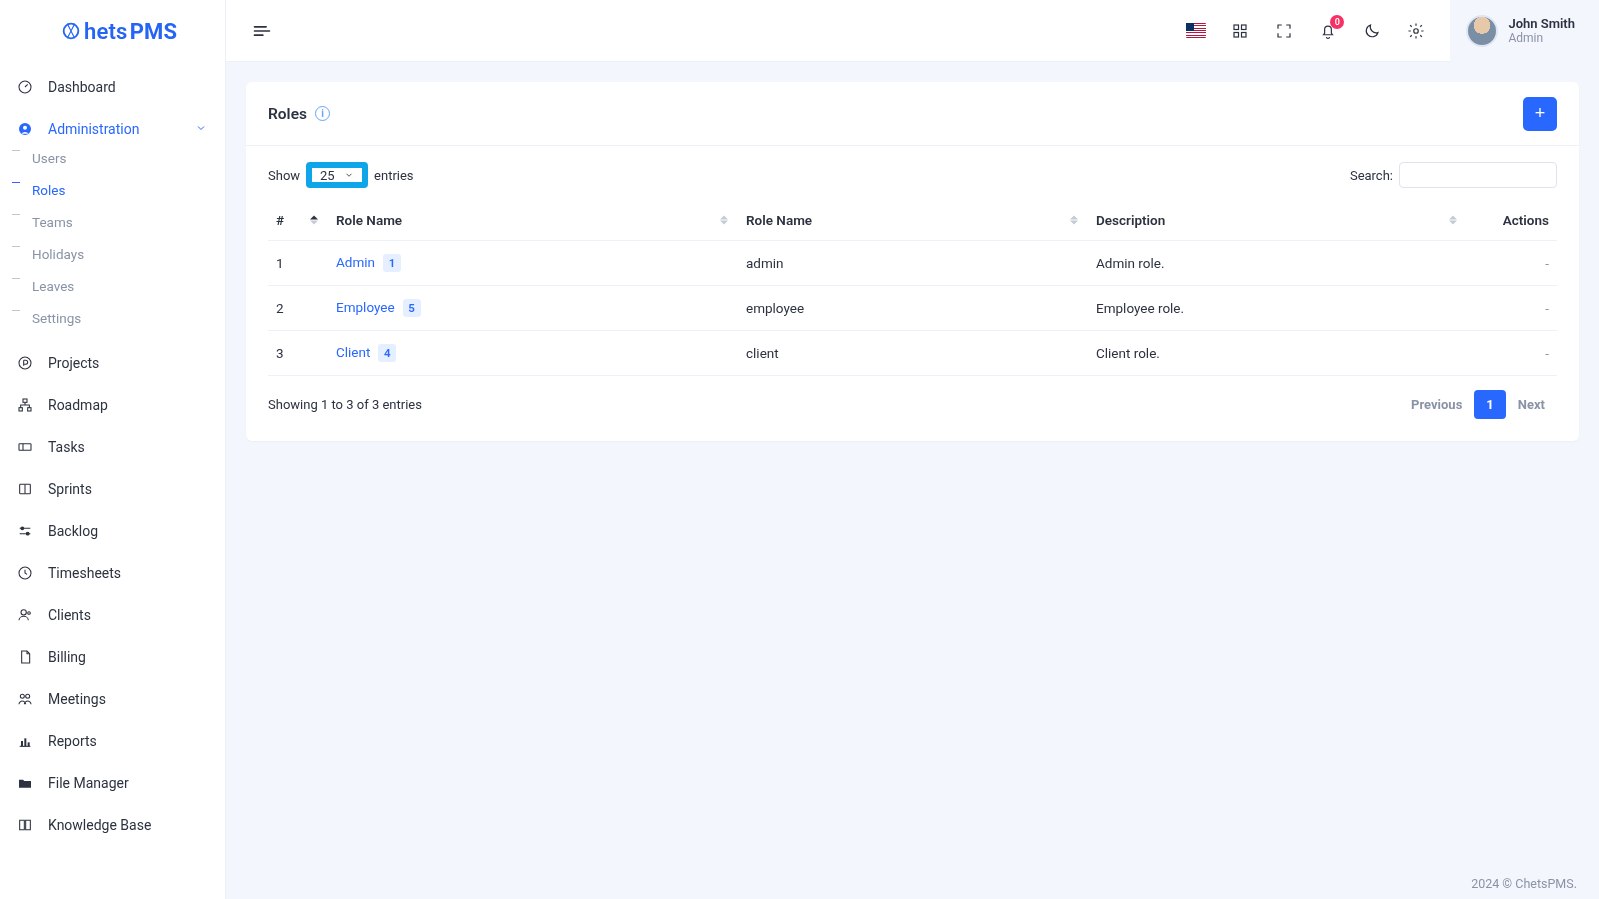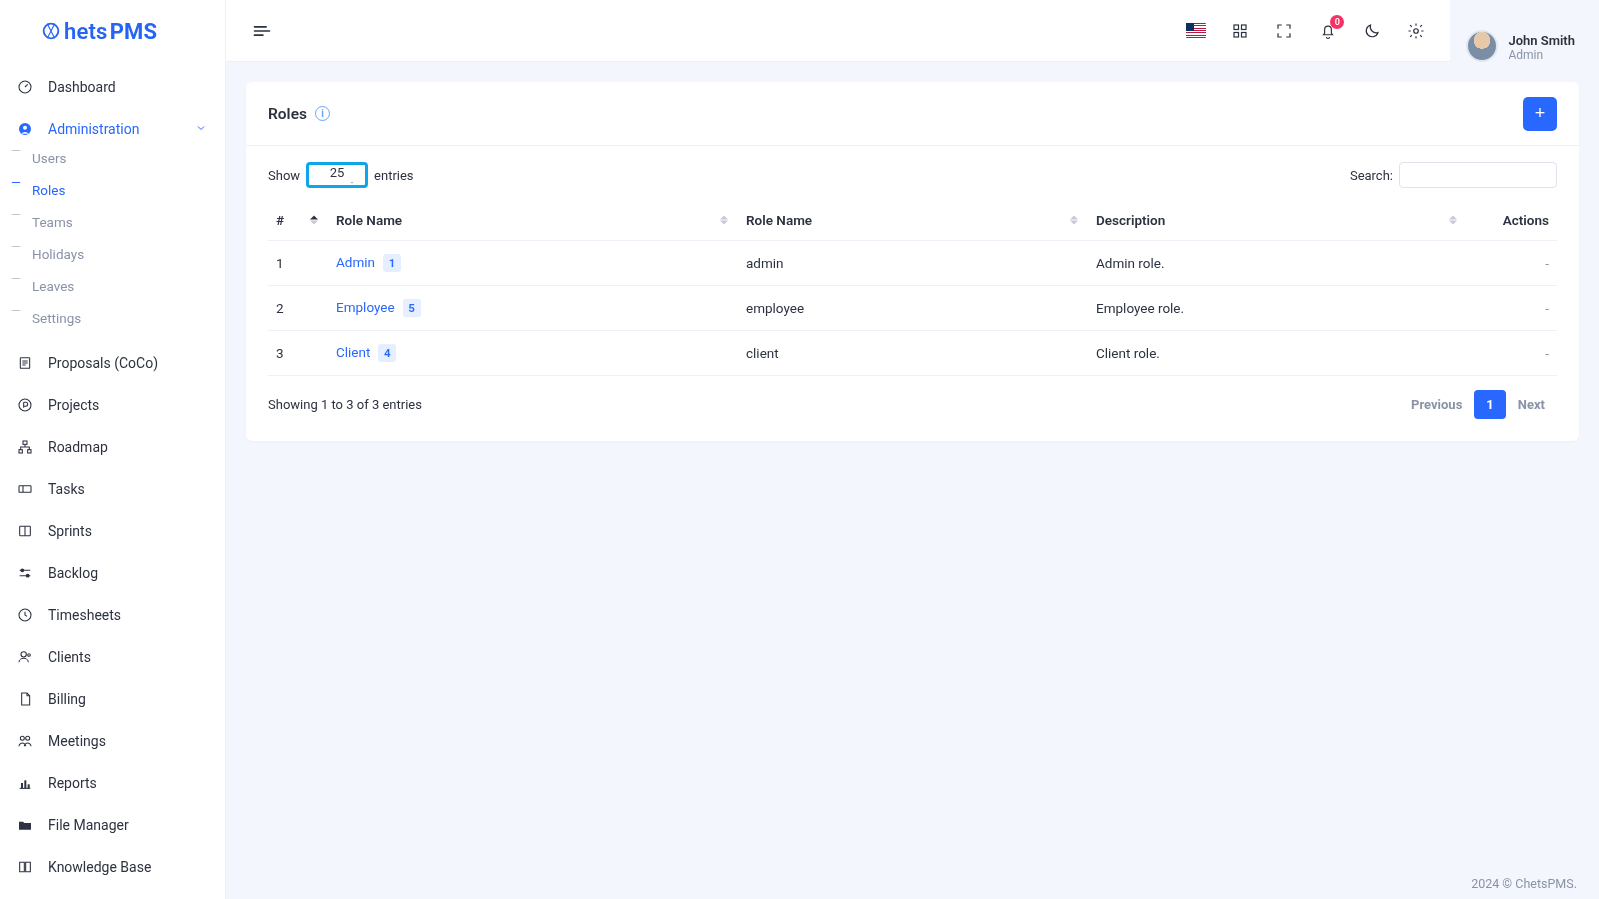--- a/index.html
+++ b/index.html
@@ -14,21 +14,21 @@
   .app { display: flex; height: 100vh; }
 
   
   .sidebar {
     width: 226px;
     background: #fff;
     border-right: 1px solid #eef0f7;
     display: flex; flex-direction: column;
     flex-shrink: 0;
   }
-  .logo-wrap { height: 62px; display:flex; align-items:center; padding-left:40px; }
+  .logo-wrap { height: 62px; display:flex; align-items:center; padding-left:60px; }
   .logo {
     font-size: 22px; font-weight: 600; color:#2664f5; letter-spacing:.2px;
     display:flex; align-items:center; gap:2px;
   }
   .logo svg { width:22px; height:22px; }
   .logo .hets { color:#2664f5; }
   .logo .pms { color:#2664f5; font-weight:700; }
   .nav { flex:1; overflow-y:auto; padding-top:4px; }
   .nav::-webkit-scrollbar{width:0}
   .nav-item {
@@ -62,21 +62,21 @@
   .hicon { width:20px; height:20px; color:#2c323f; cursor:pointer; display:flex; align-items:center; justify-content:center; position:relative;}
   .hicon svg{width:18px;height:18px;stroke:#2c323f;fill:none;stroke-width:1.6;}
   .flag { width:22px; height:15px; background:linear-gradient(#b31942 7.7%,#fff 7.7% 15.4%,#b31942 15.4% 23%,#fff 23% 30.8%,#b31942 30.8% 38.5%,#fff 38.5% 46.1%,#b31942 46.1% 53.8%,#fff 53.8% 61.5%,#b31942 61.5% 69.2%,#fff 69.2% 76.9%,#b31942 76.9% 84.6%,#fff 84.6% 92.3%,#b31942 92.3%); position:relative; border-radius:1px;}
   .flag::before{content:"";position:absolute;left:0;top:0;width:40%;height:53.8%;background:#0a3161;}
   .badge {
     position:absolute; top:-6px; right:-6px; min-width:14px; height:14px;
     background:#f73164; color:#fff; font-size:9px; font-weight:600;
     border-radius:7px; display:flex; align-items:center; justify-content:center; padding:0 3px;
   }
   .user-chip {
-    display:flex; align-items:flex-end; gap:10px; background:#f4f6fd;
+    display:flex; align-items:center; gap:10px; background:#f4f6fd;
     height:62px; padding:0 24px 0 16px; cursor:pointer;
   }
   .avatar {
     width:32px; height:32px; border-radius:50%;
     background: radial-gradient(circle at 50% 30%, #e7c9a9 0 35%, #7a8fa6 35% 100%);
     border:2px solid #dfe5f1;
   }
   .user-meta .name{font-size:13px;font-weight:600;color:#2c323f;}
   .user-meta .role{font-size:12px;color:#8a93a6;}
 
@@ -94,22 +94,22 @@
   .info-circ { width:15px;height:15px;border:1.4px solid #66a3ff;border-radius:50%;display:flex;align-items:center;justify-content:center;color:#66a3ff;font-size:10px;font-weight:700;}
   .add-btn {
     margin-left:auto; width:34px; height:34px; background:#2868ff; border-radius:5px;
     display:flex;align-items:center;justify-content:center;color:#fff;font-size:18px;cursor:pointer;
     border:none;
   }
   .card-body { padding:16px 22px 22px; }
   .dt-top { display:flex; align-items:center; margin-bottom:12px; }
   .dt-show { font-size:13px; display:flex; align-items:center; gap:6px; }
   .dt-show .sel {
-    border:3px solid #0ea5e9; border-radius:4px; height:26px; width:62px;
-    display:flex; align-items:center; padding:0 8px; cursor:pointer; background:#fff;flex-direction:column;
+    border:6px solid #0ea5e9; border-radius:4px; height:26px; width:62px;
+    display:flex; align-items:center; padding:0 8px; cursor:pointer; background:#fff;
   }
   .dt-show .sel svg{width:10px;height:10px;stroke:#2c323f;fill:none;stroke-width:2;margin-left:auto;}
   .dt-search{margin-left:auto;font-size:13px;display:flex;align-items:center;gap:6px;}
   .dt-search input{border:1px solid #dfe3ec;border-radius:4px;height:26px;width:158px;padding:0 8px;font-size:13px;outline:none;}
 
   table.dt { width:100%; border-collapse:collapse; }
   table.dt thead th {
     text-align:left; font-size:13.5px; font-weight:600; color:#2c323f;
     padding:12px 8px; border-bottom:1px solid #eef0f7; position:relative;
   }
@@ -203,29 +203,20 @@
         </div>
       <div class="sub-item">
           <span class="dash"></span>
           <span>Leaves</span>
         </div>
       <div class="sub-item">
           <span class="dash"></span>
           <span>Settings</span>
         </div>
 
-      <div class="nav-item">
-        <span class="nav-icon">
-            <svg viewBox="0 0 24 24">
-              <rect x="5" y="4" width="14" height="16" rx="1"></rect>
-              <path d="M8 9h8M8 12h8M8 15h5"></path>
-            </svg>
-          </span>
-        <span class="label">Proposals (CoCo)</span>
-      </div>
       <div class="nav-item">
         <span class="nav-icon">
             <svg viewBox="0 0 24 24">
               <circle cx="12" cy="12" r="9"></circle>
               <path d="M10 8v8M10 8h3a3 3 0 010 6h-3"></path>
             </svg>
           </span>
         <span class="label">Projects</span>
       </div>
       <div class="nav-item">

